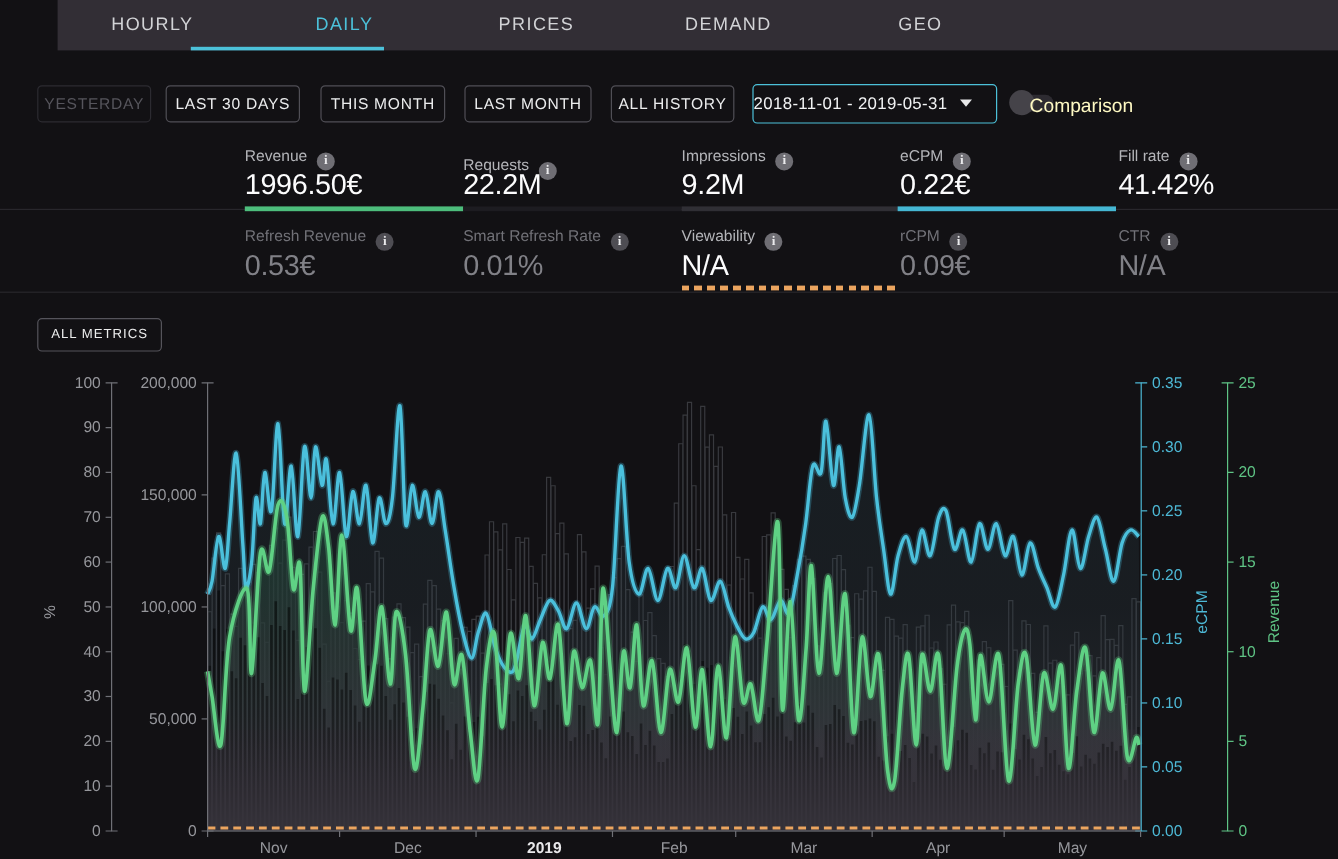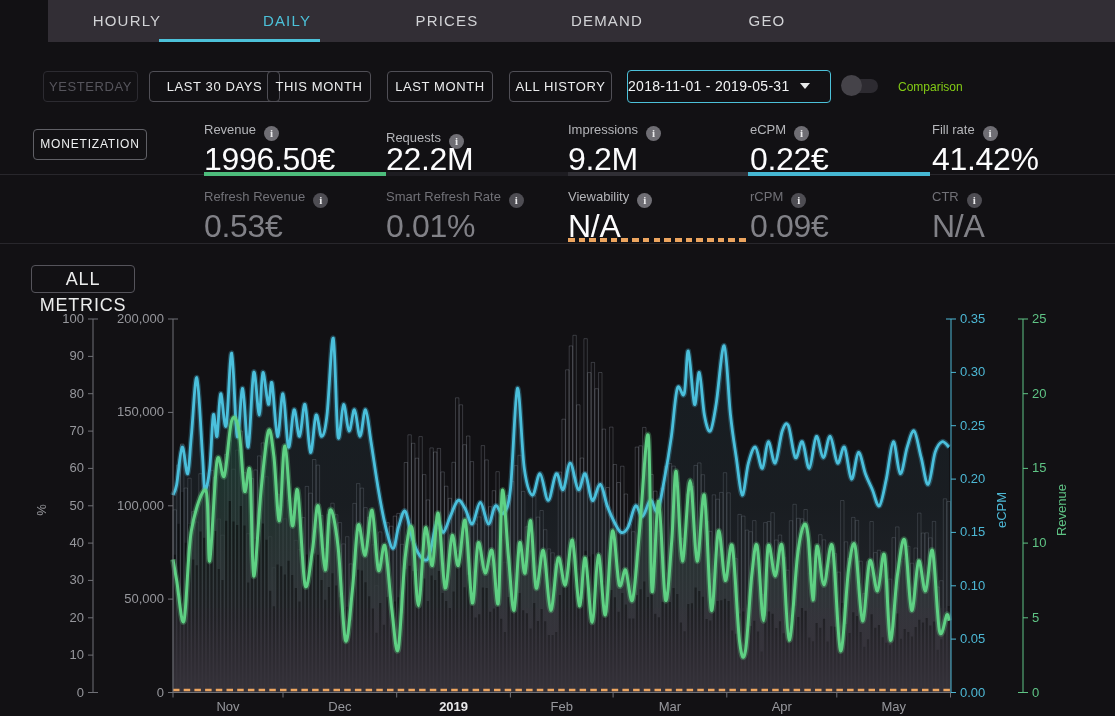--- a/index.html
+++ b/index.html
@@ -11,82 +11,81 @@
 
 #nav { position:absolute; left:0; top:0; width:1115px; height:42px; background:#322e35;margin-left:48px; }
 .tab { position:absolute; top:12px; font-size:15px; letter-spacing:1.2px; color:#d2d3d6;
   transform:translateX(-50%); }
 .tab.active { color:#4cc1d9; }
 #tabline { position:absolute; left:159px; top:39px; width:161px; height:3px; background:#4cc1d9; }
 
 
 .btn { position:absolute; top:71px; height:31px; border:1px solid #504f56; border-radius:4px;
   color:#ecedee; font-size:13px; letter-spacing:0.6px; text-align:center; line-height:29px; }
-.btn.dim { border-color:#2c2b31; color:#56555c;margin-left:12px; }
+.btn.dim { border-color:#2c2b31; color:#56555c; }
 #daterange { position:absolute; left:627px; top:70px; width:204px; height:33px;
   border:1.5px solid #4cc1d9; border-radius:4px; color:#f2f3f4; font-size:14px;
   line-height:30px; text-align:left; letter-spacing:0.3px; }
 #daterange .caret { display:inline-block; width:0; height:0; border-left:5.5px solid transparent;
   border-right:5.5px solid transparent; border-top:6.5px solid #e8e9ea; margin-left:10px;
   vertical-align:middle; margin-top:-2px; }
 #toggle-track { position:absolute; left:850px; top:79px; width:28px; height:14px;
   background:#2d2b31; border-radius:7px; }
 #toggle-knob { position:absolute; left:841px; top:75px; width:21px; height:21px;
   background:#454349; border-radius:50%; }
-#cmp { position:absolute; left:898px; top:80px; font-size:12px; color:#84cc16; }
+#cmp { position:absolute; left:858px; top:80px; font-size:16px; color:#fef9c3; }
 
 
 .rowbtn { position:absolute; left:33px; width:114px; height:31px; border:1px solid #606066;
   border-radius:4px; color:#eef0f1; font-size:12px; letter-spacing:0.8px; text-align:center;
   line-height:29px; }
 .mlabel { position:absolute; font-size:13px; color:#b4b5b9; }
 .mlabel.dim { color:#717177; }
 .info { display:inline-block; width:15px; height:15px; border-radius:50%; background:#6f6e74;
   color:#ebebed; font-size:11px; font-weight:bold; text-align:center; line-height:15px;
   margin-left:8px; vertical-align:-3px; font-family:"Liberation Serif", serif; }
 .info.dim { background:#4e4d53; }
-.mval { position:absolute; font-size:32px; letter-spacing:-0.3px; color:#fcfcfd; }
+.mval { position:absolute; font-size:24px; letter-spacing:-0.3px; color:#fcfcfd; }
 .mval.dim { color:#818187; }
 .useg { position:absolute; top:172px; height:4px; }
 .sep { position:absolute; left:0; width:1115px; height:1px; background:#28272c; }
 
 
 #vdash { position:absolute; left:568px; top:238px; width:180px; height:4px;
   background:repeating-linear-gradient(90deg, #eca55f 0 6.5px, transparent 6.5px 10.7px); }
 
 
 .btn2 { position:absolute; top:265px; height:28px; border:1px solid #55545b; border-radius:4px;
-  color:#eceded; font-size:18px; letter-spacing:0.8px; text-align:center; line-height:26px; }
+  color:#eceded; font-size:11px; letter-spacing:0.8px; text-align:center; line-height:26px; }
 </style>
 </head>
 <body>
 <div id="page">
   <div id="nav">
     <span class="tab" style="left:79px">HOURLY</span>
     <span class="tab active" style="left:239px">DAILY</span>
     <span class="tab" style="left:399px">PRICES</span>
     <span class="tab" style="left:559px">DEMAND</span>
     <span class="tab" style="left:719px">GEO</span>
     <svg class="abs" style="left:1076px;top:11px" width="21" height="20" viewBox="0 0 21 20">
       <path d="M2 10.5 L8 16.5 L19 4" stroke="#fdfdfe" stroke-width="2.6" fill="none" stroke-linecap="round" stroke-linejoin="round"></path>
     </svg>
   </div>
   <div id="tabline"></div>
 
   <div class="btn dim" style="left:31px;width:95px">YESTERDAY</div>
-  <div class="btn" style="left:149px;width:131px">LAST 30 DAYS</div>
+  <div class="btn" style="left:138px;width:112px">LAST 30 DAYS</div>
   <div class="btn" style="left:387px;width:106px">LAST MONTH</div>
   <div class="btn" style="left:267px;width:104px">THIS MONTH</div>
   <div class="btn" style="left:509px;width:103px">ALL HISTORY</div>
   <div id="daterange">2018-11-01 - 2019-05-31<span class="caret"></span></div>
   <div id="toggle-track"></div>
   <div id="toggle-knob"></div>
   <div id="cmp">Comparison</div>
 
-  <div class="rowbtn" style="top:129px">MONETIZATION</div>
   <div class="mlabel" style="left:204px;top:122px">Revenue<span class="info">i</span></div>
   <div class="mlabel" style="left:386px;top:130px">Requests<span class="info">i</span></div>
   <div class="mlabel" style="left:568px;top:122px">Impressions<span class="info">i</span></div>
   <div class="mlabel" style="left:750px;top:122px">eCPM<span class="info">i</span></div>
   <div class="mlabel" style="left:932px;top:122px">Fill rate<span class="info">i</span></div>
   <div class="mval" style="left:204px;top:141px">1996.50€</div>
   <div class="mval" style="left:386px;top:141px">22.2M</div>
   <div class="mval" style="left:568px;top:141px">9.2M</div>
   <div class="mval" style="left:750px;top:141px">0.22€</div>
   <div class="mval" style="left:932px;top:141px">41.42%</div>

